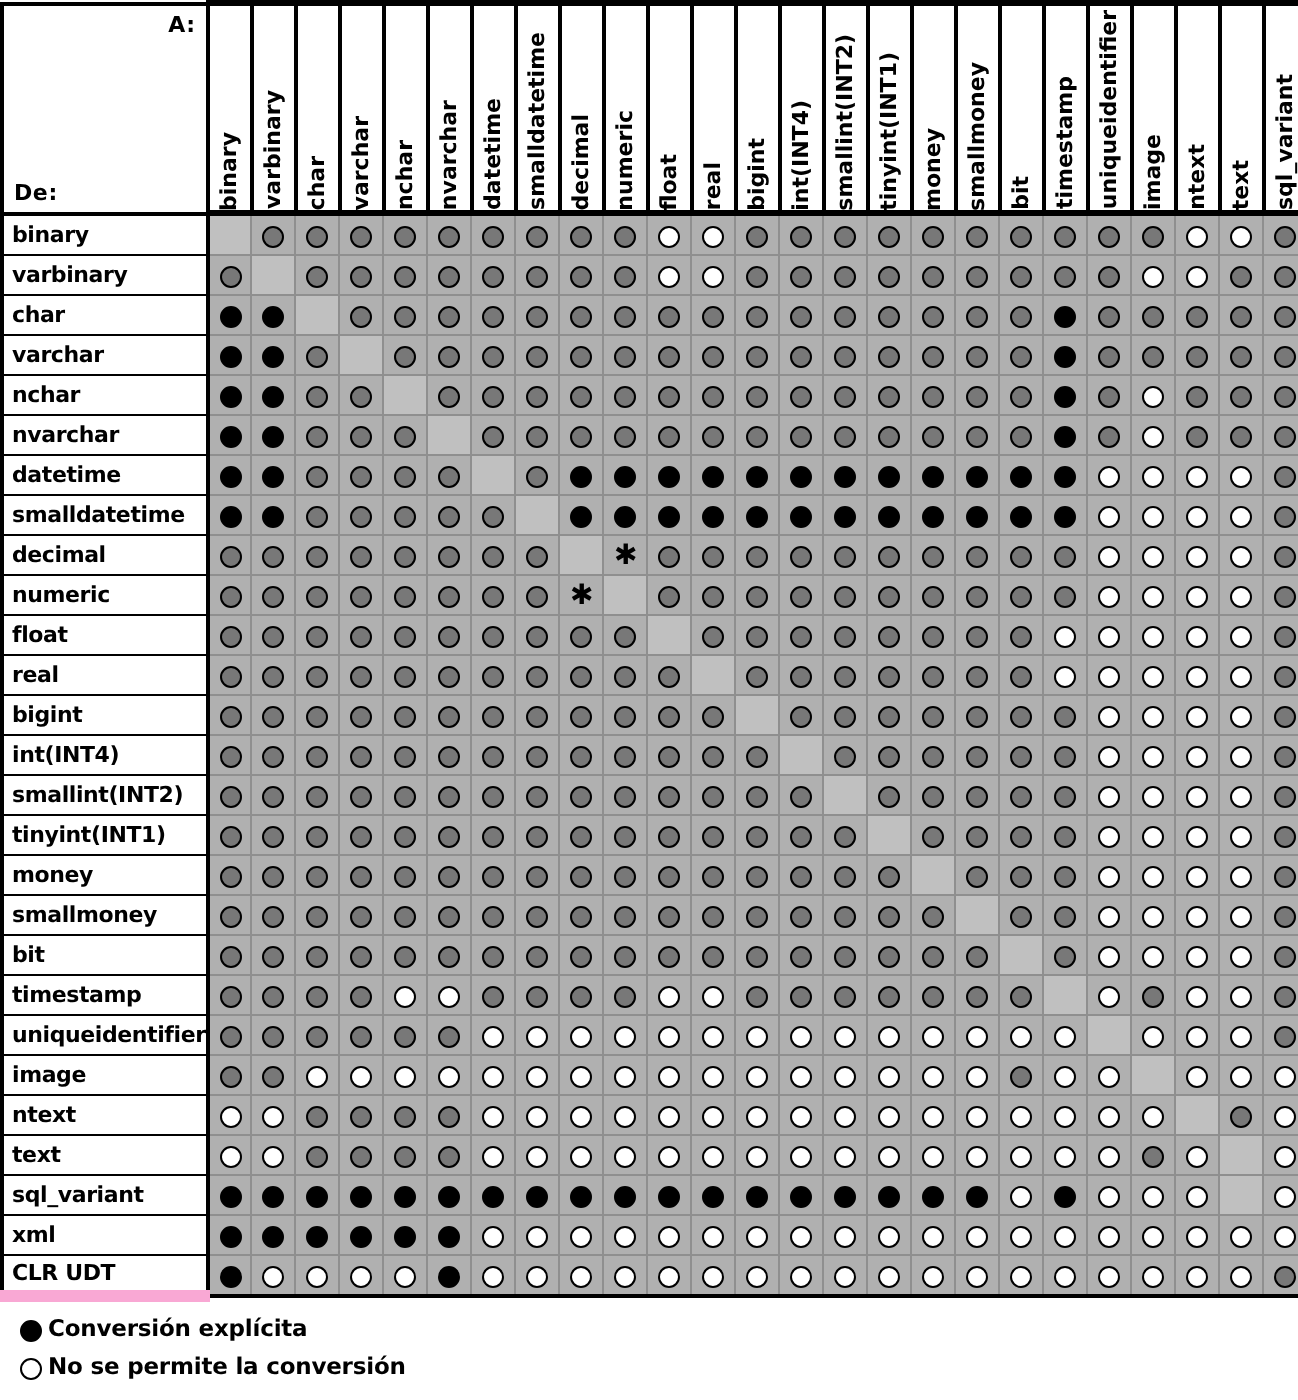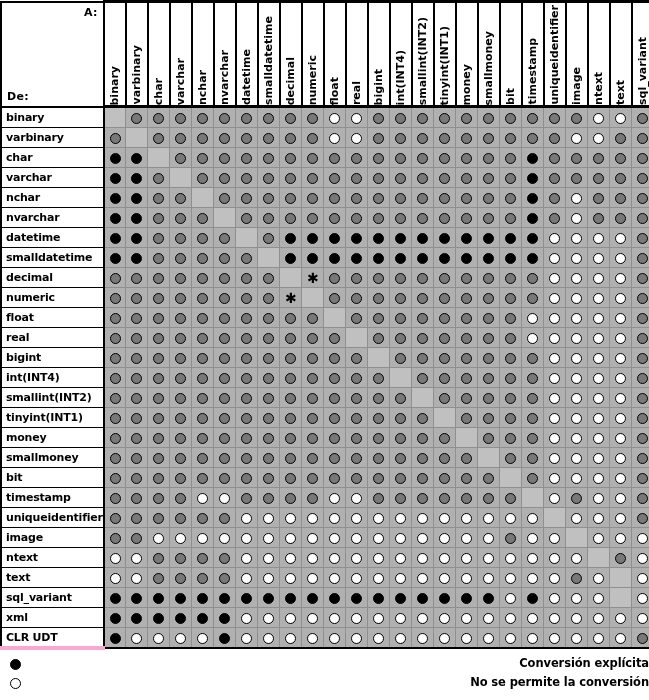--- a/index.html
+++ b/index.html
@@ -89,21 +89,21 @@
     font-weight: bold;
     white-space: nowrap;
     background: #ffffff;
     border-left: 2px solid #000000;
     border-right: 2px solid #000000;
     border-top: 1px solid #000000;
     border-bottom: 1px solid #000000;
     letter-spacing: -0.2px;
     overflow: hidden;
   }
-  tr.lastrow td.rowhead { border-bottom: 4px solid #f9a8d4; }
+  tr.lastrow td.rowhead { border-bottom: 6px solid #f9a8d4; }
 
   
   td.cell {
     width: 20px;
     height: 16.8px;
     padding: 0;
     background: #b0b0b0;
     border-left: 1px solid #8f8f8f;
     border-top: 1px solid #8f8f8f;
     text-align: center;
@@ -150,21 +150,21 @@
   }
   .legend-mark {
     flex: 0 0 18px;
     text-align: center;
     padding-top: 1px;
   }
   .legend-mark .dot {
     width: 11px;
     height: 11px;
   }
-  .legend-text { flex: 1 1 auto; letter-spacing: -0.1px; text-align: right; }
+  .legend-text { flex: 1 1 auto; letter-spacing: -0.1px; }
 </style>
 </head>
 <body>
 
 <div id="matrix-wrap">
   <table class="matrix">
     <thead>
       <tr>
         <td class="corner">
           <span class="corner-a">A:</span>

